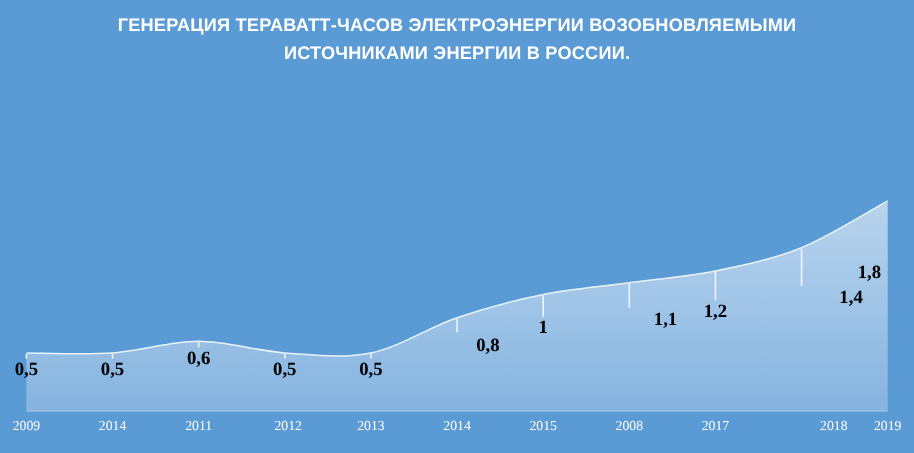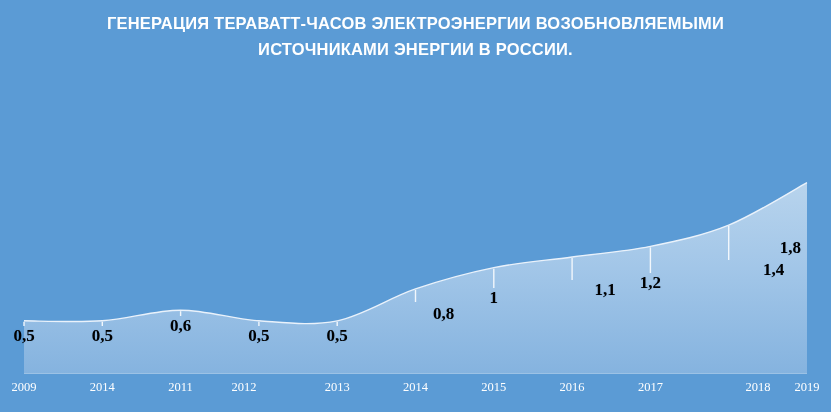--- a/index.html
+++ b/index.html
@@ -118,23 +118,23 @@
       <div class="value-label" style="top: 273px; left: 650.4px;">1,2</div>
       <div class="value-label" style="top: 260px; left: 728.7px; margin-left: 45px;">1,4</div>
       <div class="value-label" style="top: 238px; left: 801px; transform: translateX(-100%);">1,8</div>
     </div>
 </div>
 
 <div id="x-axis">
     <div class="x-tick-label" style="left: 24px;">2009</div>
     <div class="x-tick-label" style="left: 102.3px;">2014</div>
     <div class="x-tick-label" style="left: 180.6px;">2011</div>
-    <div class="x-tick-label" style="left: 244px;">2012</div>
+    <div class="x-tick-label" style="left: 262px;">2012</div>
     <div class="x-tick-label" style="left: 337.2px;">2013</div>
     <div class="x-tick-label" style="left: 415.5px;">2014</div>
     <div class="x-tick-label" style="left: 493.8px;">2015</div>
-    <div class="x-tick-label" style="left: 572.1px;">2016</div>
+    <div class="x-tick-label" style="left: 572.1px;">2008</div>
     <div class="x-tick-label" style="left: 650.4px;">2017</div>
     <div class="x-tick-label" style="left: 758px;">2018</div>
     <div class="x-tick-label" style="left: 807px; text-align: center;">2019</div>
   </div>
 
 <div id="chart-title">ГЕНЕРАЦИЯ ТЕРАВАТТ-ЧАСОВ ЭЛЕКТРОЭНЕРГИИ ВОЗОБНОВЛЯЕМЫМИ ИСТОЧНИКАМИ ЭНЕРГИИ В РОССИИ.</div>
 
 </body></html>

